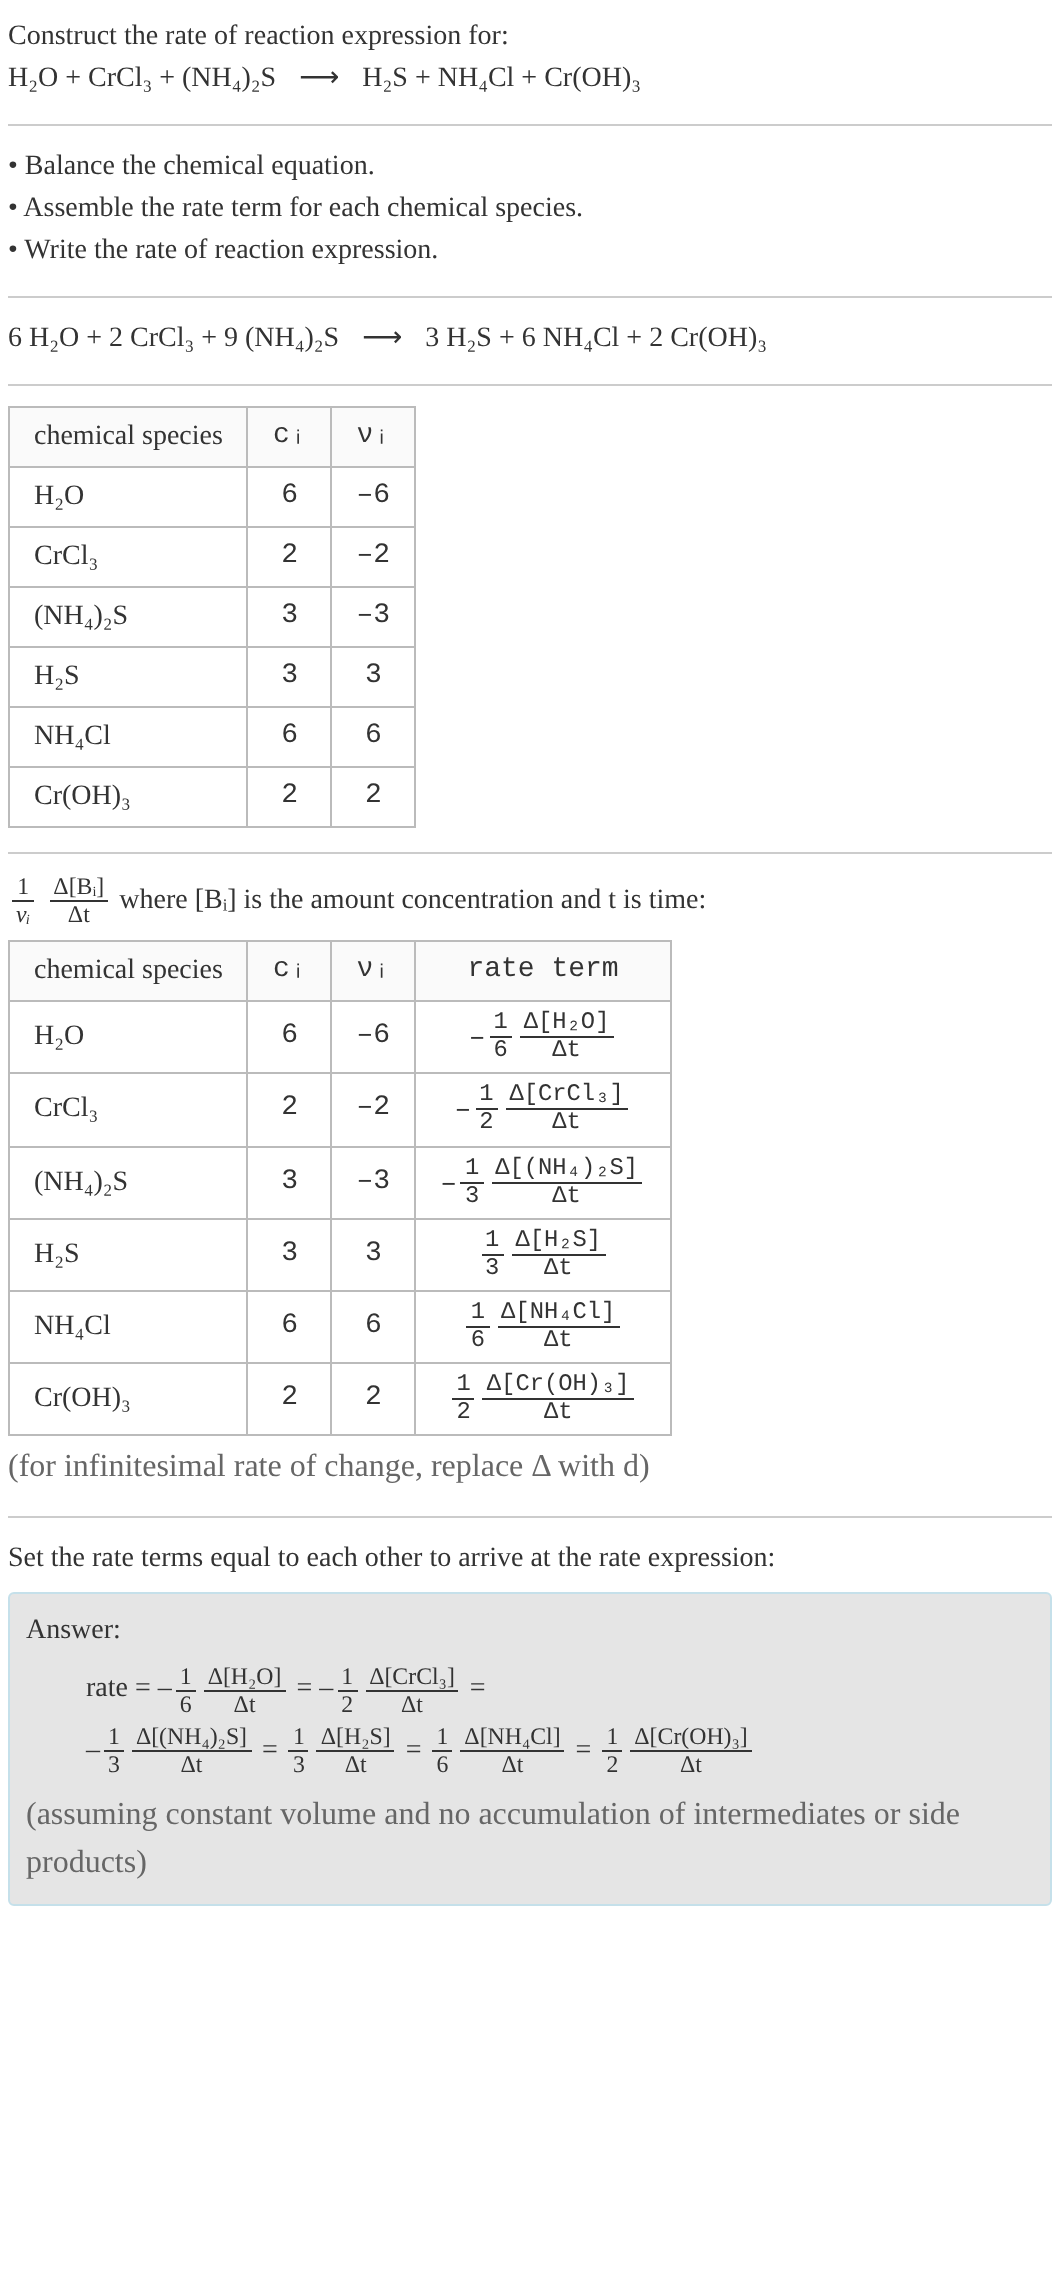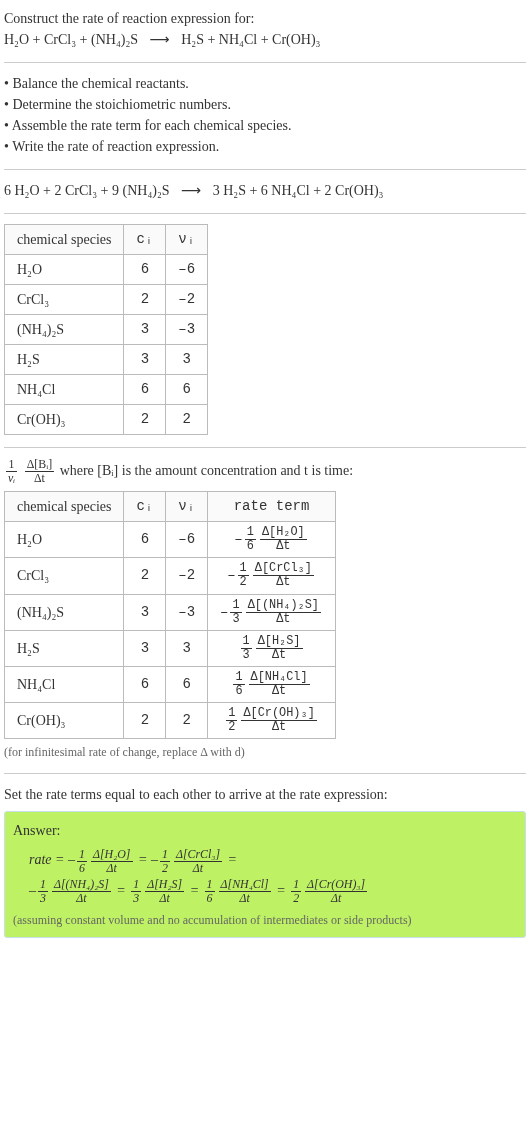--- a/index.html
+++ b/index.html
@@ -29,49 +29,48 @@
 table.stoich td.center, table.stoich th.center { text-align: center; font-family: Liberation Mono, monospace; }
 .frac {
   display: inline-block;
   vertical-align: middle;
   text-align: center;
   font-size: 0.85em;
   margin: 0 2px;
 }
 .frac .num { display: block; border-bottom: 1px solid #333; padding: 0 2px; line-height: 1.1; }
 .frac .den { display: block; padding: 0 2px; line-height: 1.1; }
-.smallnote { font-size: 12px; color: #666; margin-top: 4px; }
+.smallnote { font-size: 16px; color: #666; margin-top: 4px; }
 .answer {
-  background: #bef264;
+  background: #e5e5e5;
   border: 1px solid #c5e0ea;
   padding: 8px;
   border-radius: 3px;
   margin-top: 6px;
 }
 .answer-label { margin-bottom: 4px; }
-.rate-line { margin-left: 16px; line-height: 2.2; font-style: italic; }
+.rate-line { margin-left: 30px; line-height: 2.2; }
 .italic { font-style: italic; }
 </style>
 </head>
 <body>
 
 <div class="section">
   <div>Construct the rate of reaction expression for:</div>
   <div>
     <span>H₂O + CrCl₃ + (NH₄)₂S</span>
     <span class="arrow">⟶</span>
     <span>H₂S + NH₄Cl + Cr(OH)₃</span>
   </div>
 </div>
 
 <hr>
 
 <div class="section">
-  <div>• <span>Balance the chemical reactants.</span></div>
-  <div>• <span>Determine the stoichiometric numbers.</span></div>
+  <div>• <span>Balance the chemical equation.</span></div>
   <div>• <span>Assemble the rate term for each chemical species.</span></div>
   <div>• <span>Write the rate of reaction expression.</span></div>
 </div>
 
 <hr>
 
 <div class="section">
   <div>
     <span>6 H₂O + 2 CrCl₃ + 9 (NH₄)₂S</span>
     <span class="arrow">⟶</span>

